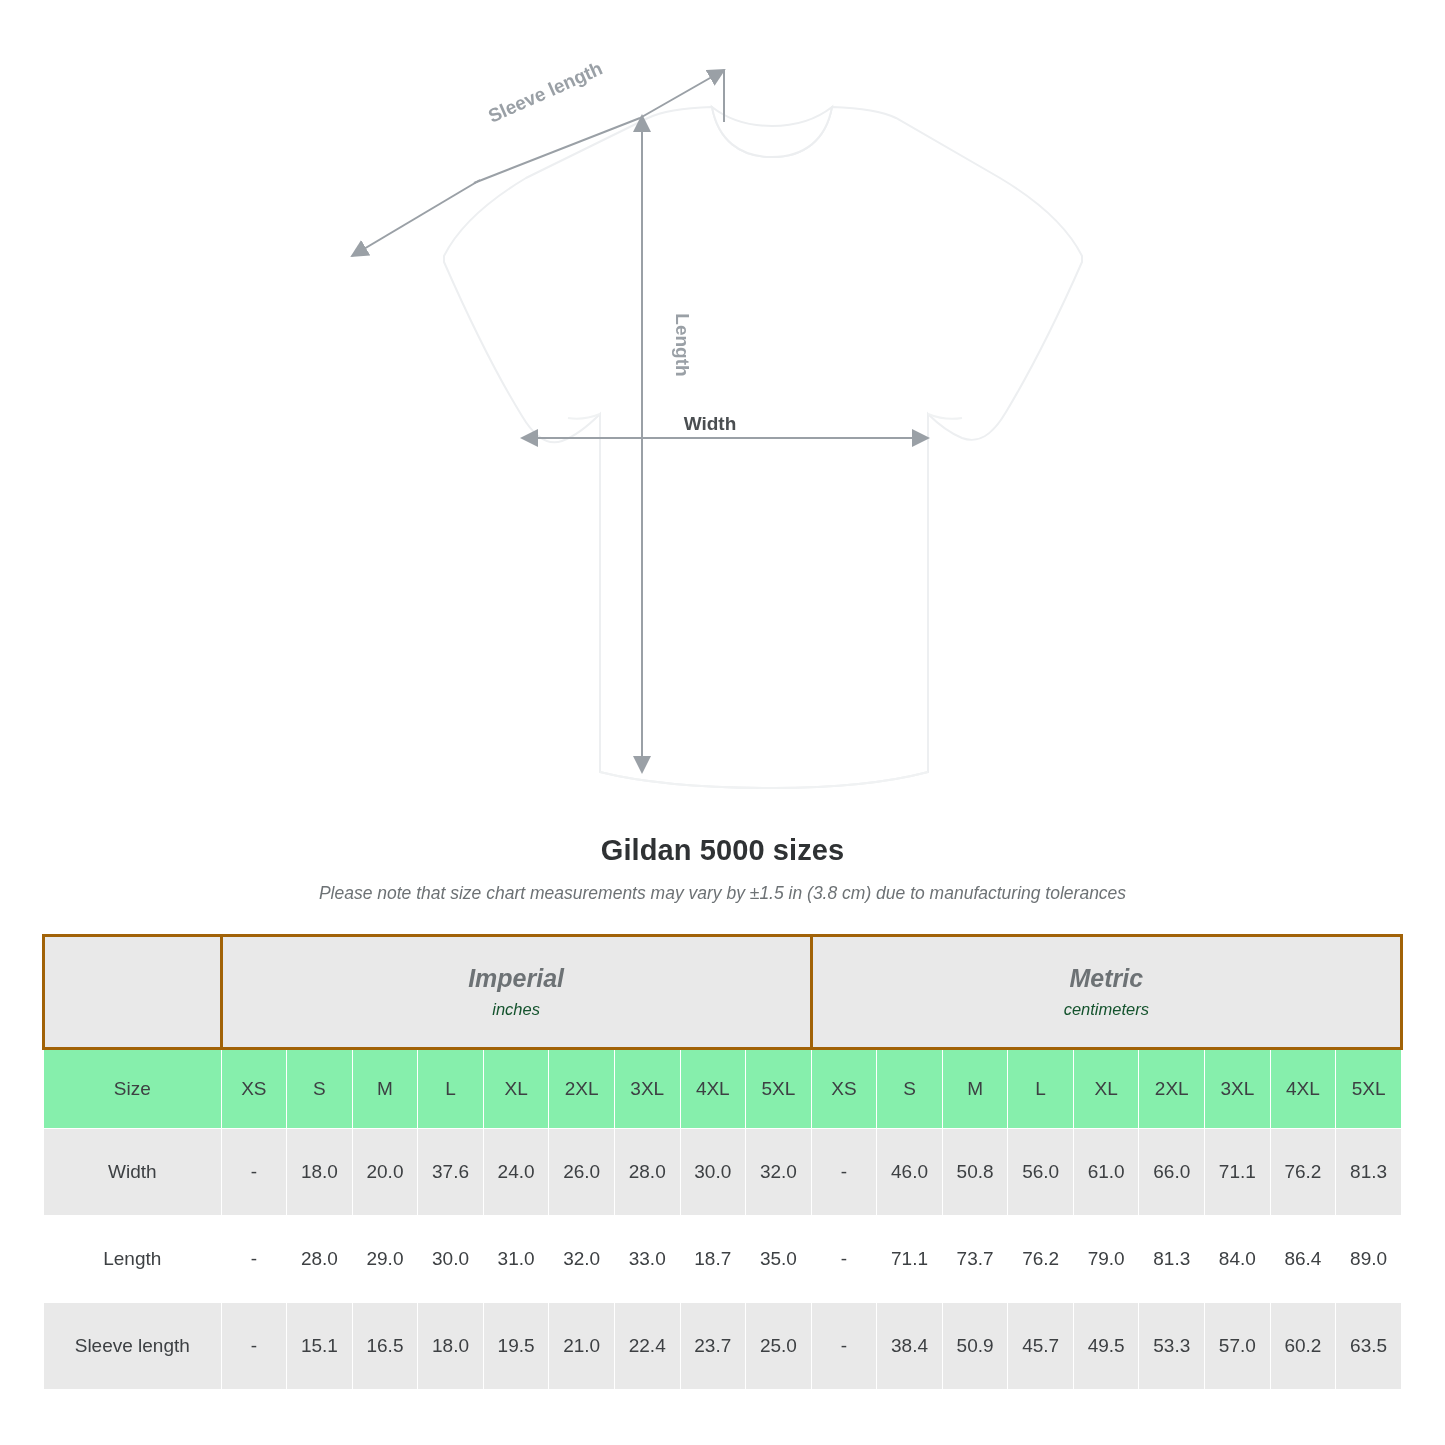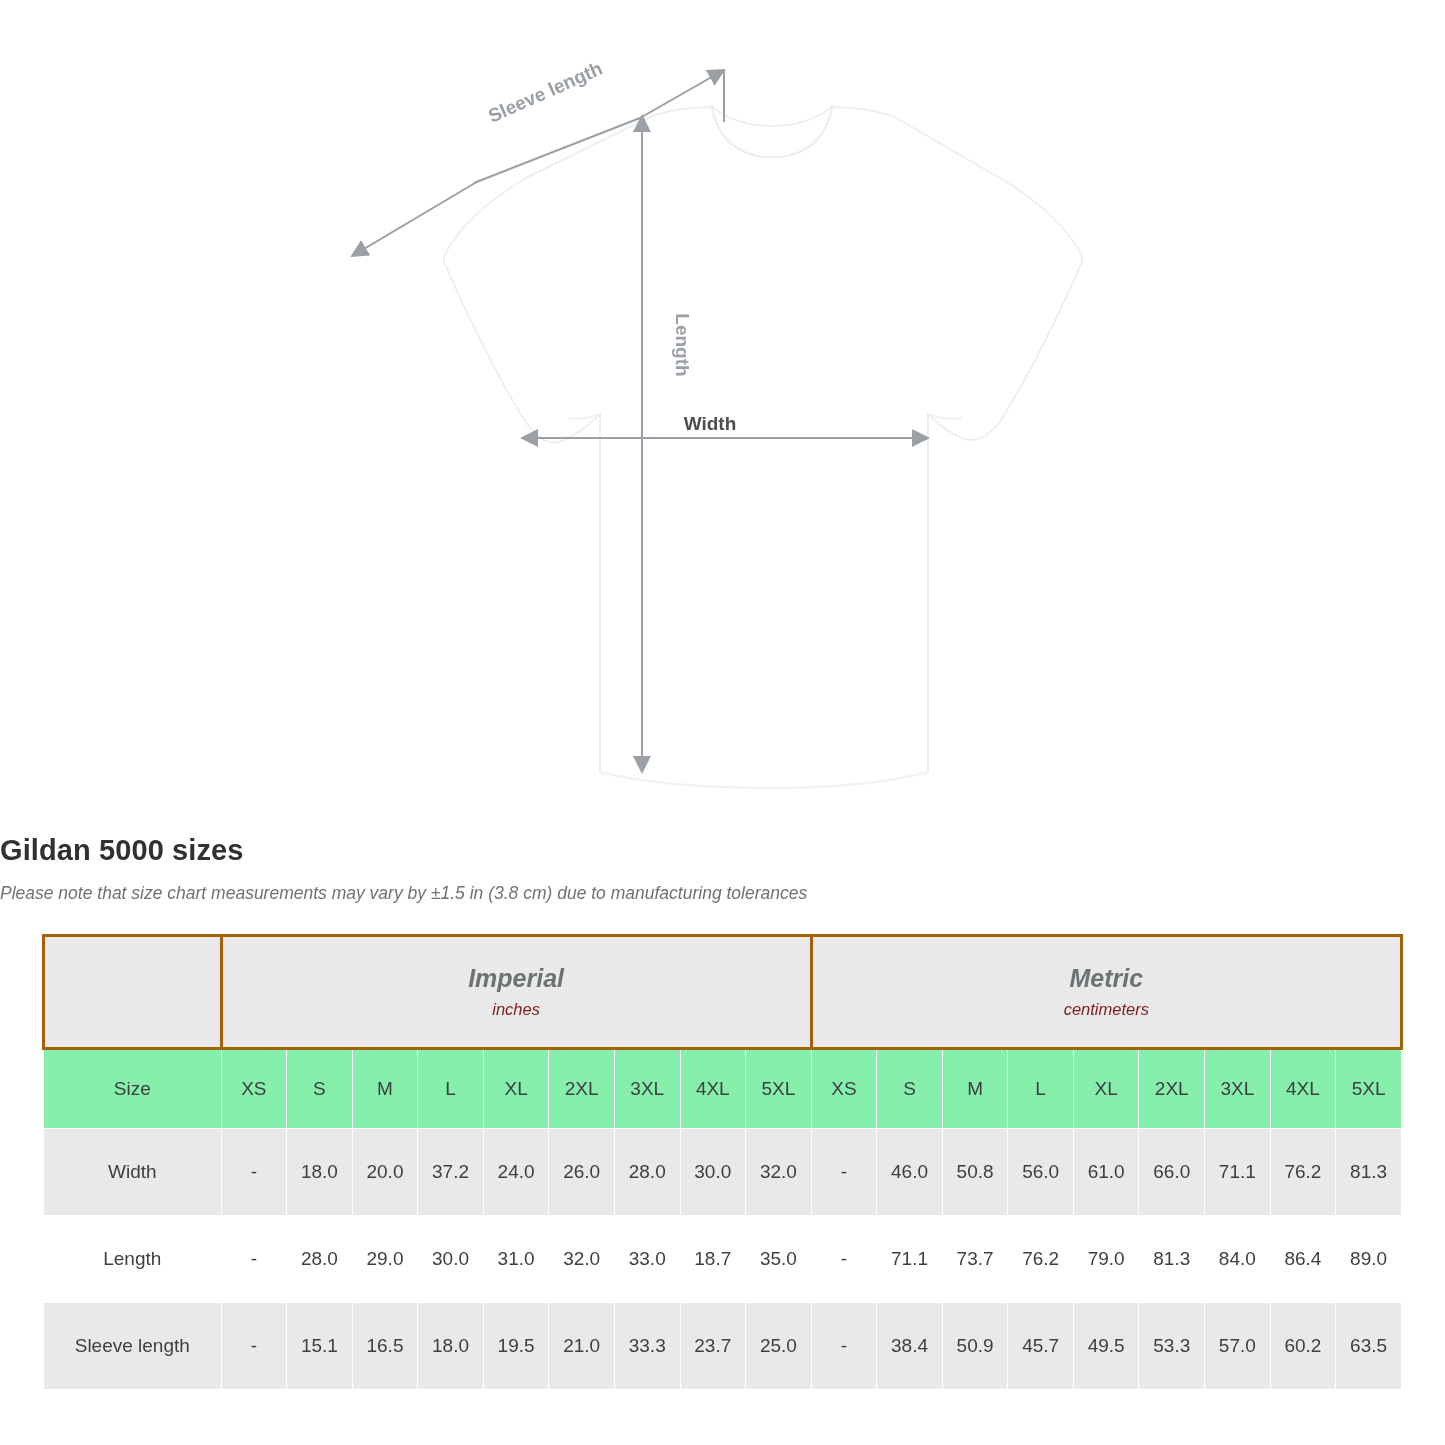--- a/index.html
+++ b/index.html
@@ -25,21 +25,21 @@
     position: relative;
     width: 1445px;
     height: 830px;
   }
   .illustration svg {
     display: block;
   }
 
   
   .title-block {
-    text-align: left;
+    text-align: center;
     margin-top: 4px;
   }
   .chart-title {
     font-size: 29px;
     font-weight: bold;
     color: #2f3234;
     letter-spacing: 0.1px;
   }
   .chart-note {
     margin-top: 16px;
@@ -71,21 +71,21 @@
   .unit-name {
     font-size: 25px;
     font-style: italic;
     font-weight: bold;
     color: #6d7275;
     line-height: 1.1;
   }
   .unit-sub {
     font-size: 16.5px;
     font-style: italic;
-    color: #7f1d1d;
+    color: #14532d;
     margin-top: 7px;
   }
   .size-head-row td {
     height: 76px;
     background: #86efac;
     border: 1px solid #ffffff;
     font-size: 19px;
     font-weight: bold;
     color: #3d4043;
   }
@@ -240,21 +240,21 @@
           <td>3XL</td>
           <td>4XL</td>
           <td>5XL</td>
         </tr>
 
         <tr class="data-row shaded">
           <td class="row-label">Width</td>
           <td>-</td>
           <td>18.0</td>
           <td>20.0</td>
-          <td>37.2</td>
+          <td>37.6</td>
           <td>24.0</td>
           <td>26.0</td>
           <td>28.0</td>
           <td>30.0</td>
           <td>32.0</td>
           <td>-</td>
           <td>46.0</td>
           <td>50.8</td>
           <td>56.0</td>
           <td>61.0</td>
@@ -287,21 +287,21 @@
         </tr>
 
         <tr class="data-row shaded">
           <td class="row-label">Sleeve length</td>
           <td>-</td>
           <td>15.1</td>
           <td>16.5</td>
           <td>18.0</td>
           <td>19.5</td>
           <td>21.0</td>
-          <td>33.3</td>
+          <td>22.4</td>
           <td>23.7</td>
           <td>25.0</td>
           <td>-</td>
           <td>38.4</td>
           <td>50.9</td>
           <td>45.7</td>
           <td>49.5</td>
           <td>53.3</td>
           <td>57.0</td>
           <td>60.2</td>

